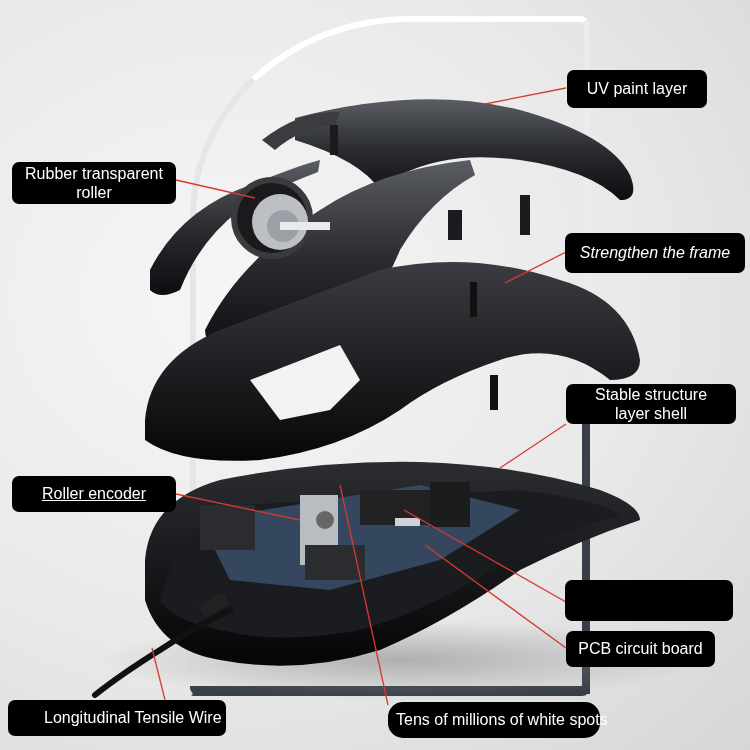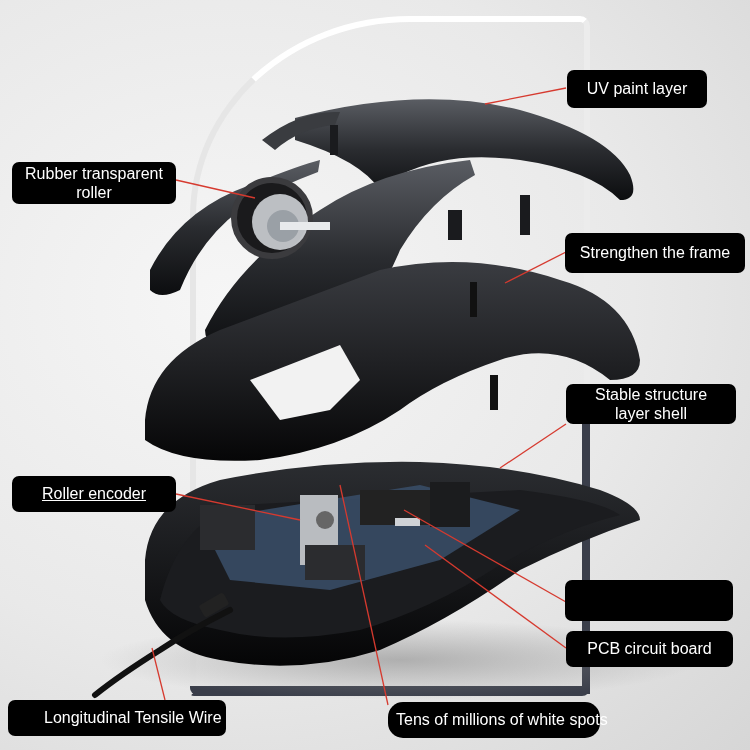--- a/index.html
+++ b/index.html
@@ -108,31 +108,31 @@
     </g>
   </svg>
 
   <div class="label" style="left:567px; top:70px; width:140px; height:38px; padding-top:9px;">UV paint layer</div>
 
   <div class="label" style="left:12px; top:162px; width:164px; height:42px; padding-top:2px;">
     <div>Rubber transparent</div>
     <div>roller</div>
   </div>
 
-  <div class="label" style="left:565px; top:233px; width:180px; height:40px; padding-top:10px;">Strengthen the frame</div>
+  <div class="label" style="left:565px; top:233px; width:180px; height:40px; padding-top:10px;font-style:italic;">Strengthen the frame</div>
 
   <div class="label" style="left:566px; top:384px; width:170px; height:40px; padding-top:1px;">
     <div>Stable structure</div>
     <div>layer shell</div>
   </div>
 
   <div class="label" style="left:12px; top:476px; width:164px; height:36px; padding-top:8px;text-decoration:underline;">Roller encoder</div>
 
   <div class="label" style="left:565px; top:580px; width:168px; height:41px; padding-top:1px;">
   </div>
 
-  <div class="label" style="left:566px; top:631px; width:167px; height:36px; padding-top:8px;">PCB circuit board</div>
+  <div class="label" style="left:566px; top:631px; width:149px; height:36px; padding-top:8px;">PCB circuit board</div>
 
   <div class="label" style="left:8px; top:700px; width:218px; height:36px; padding-top:8px;padding-left:36px;">Longitudinal Tensile Wire</div>
 
   <div class="label" style="left:388px; top:702px; width:212px; height:36px; padding-top:8px;border-radius:15px;">Tens of millions of white spots</div>
 
 </div>
 
 </body></html>

